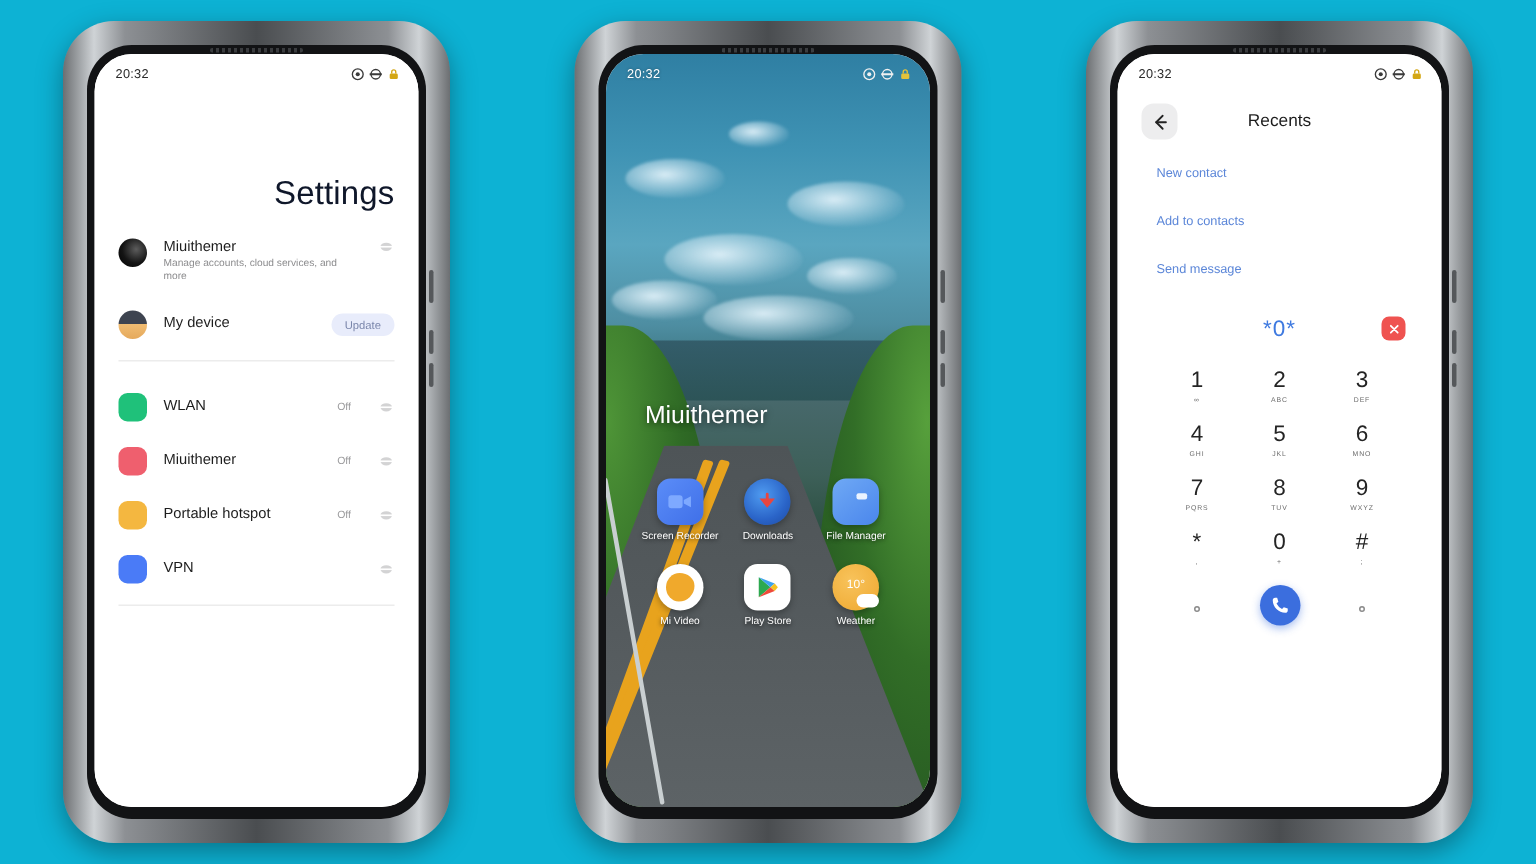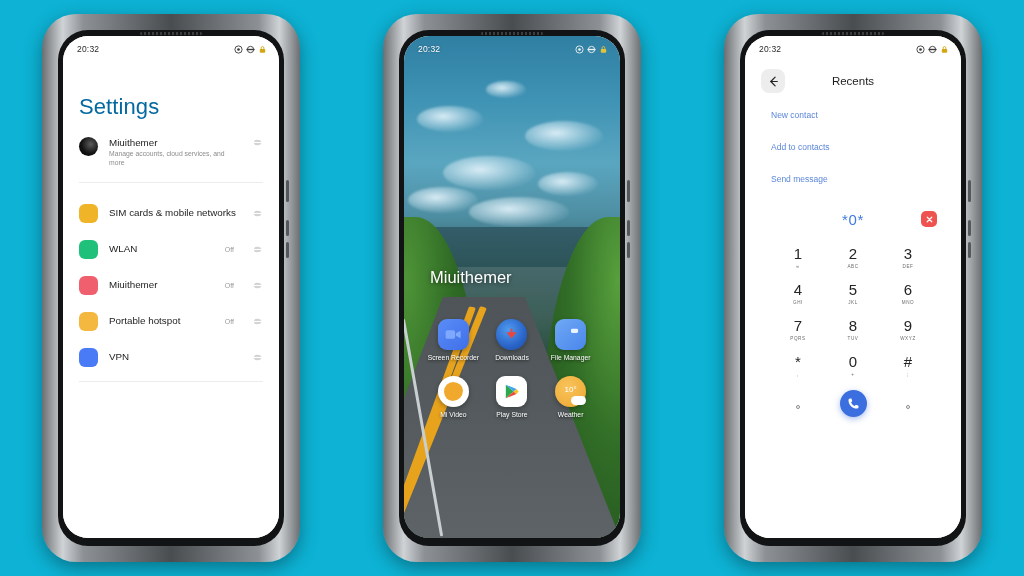--- a/index.html
+++ b/index.html
@@ -57,22 +57,22 @@
   .statusbar.light { color: #ffffff; text-shadow: 0 0 2px rgba(0,0,0,.4); }
   .sb-icons { display: flex; gap: 3px; align-items: center; }
   .sb-ic { width: 9px; height: 9px; display: block; }
 
   
   .settings-body {
     position: absolute; inset: 0; background: #fff;
     padding: 0 16px; overflow: hidden;
   }
   .settings-title {
-    font-size: 22px; font-weight: 400; color: #0369a1;
-    margin-top: 58px; letter-spacing: .1px;
+    font-size: 22px; font-weight: 400; color: #0f172a;
+    margin-top: 80px; letter-spacing: .1px; text-align: right;
   }
   .search-bar {
     margin-top: 14px; height: 26px; border-radius: 14px;
     background: #f1f1f2; display: flex; align-items: center; gap: 7px;
     padding: 0 12px;
   }
   .search-bar .ph { font-size: 9.5px; color: #9b9b9e; }
   .mag { width: 10px; height: 10px; flex: none; }
 
   .s-group { margin-top: 12px; }
@@ -241,35 +241,32 @@
             <div class="s-text">
               <div class="s-label">Miuithemer</div>
               <div class="s-sub">Manage accounts, cloud services, and more</div>
             </div>
             <svg class="s-chev" viewBox="0 0 20 20">
               <ellipse cx="10" cy="10" rx="7" ry="5" fill="#b0b0b2"></ellipse>
               <rect x="2" y="9" width="16" height="2" fill="#fff"></rect>
             </svg>
           </div>
 
+          <div class="s-row">
+            <div class="s-ico round" style="background:linear-gradient(180deg,#3e4450 0%,#3e4450 48%,#f0bc72 48%,#e5a95c 100%);"></div>
+            <div class="s-text">
+              <div class="s-label">My device</div>
+            </div>
+            <span class="badge-update">Update</span>
+          </div>
         </div>
 
         <div class="s-divider"></div>
 
         <div class="s-group" id="settings-list">
-            <div class="s-row">
-              <div class="s-ico" style="background:#f0b429"></div>
-              <div class="s-text">
-                <div class="s-label">SIM cards &amp; mobile networks</div>
-              </div>
-              <svg class="s-chev" viewBox="0 0 20 20">
-                <ellipse cx="10" cy="10" rx="7" ry="5" fill="#b0b0b2"></ellipse>
-                <rect x="2" y="9" width="16" height="2" fill="#fff"></rect>
-              </svg>
-            </div>
             <div class="s-row">
               <div class="s-ico" style="background:#1fc17a"></div>
               <div class="s-text">
                 <div class="s-label">WLAN</div>
               </div>
               <span class="s-off">Off</span>
               <svg class="s-chev" viewBox="0 0 20 20">
                 <ellipse cx="10" cy="10" rx="7" ry="5" fill="#b0b0b2"></ellipse>
                 <rect x="2" y="9" width="16" height="2" fill="#fff"></rect>
               </svg>

